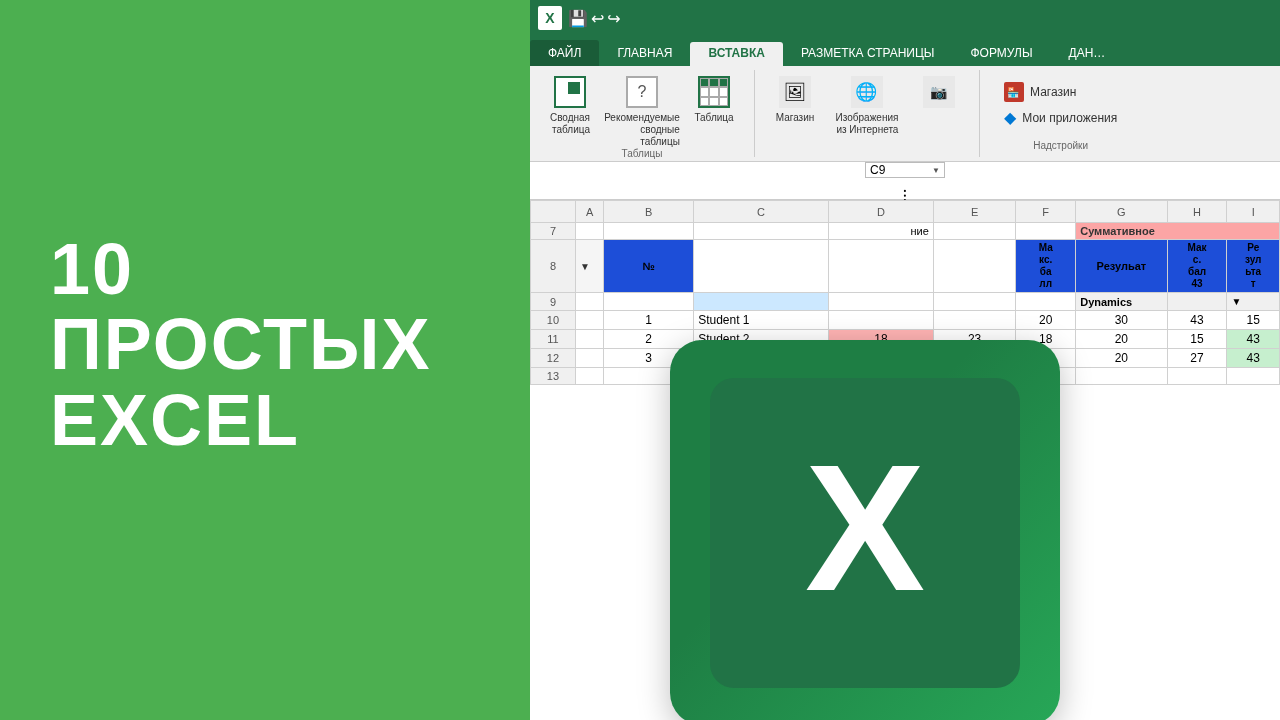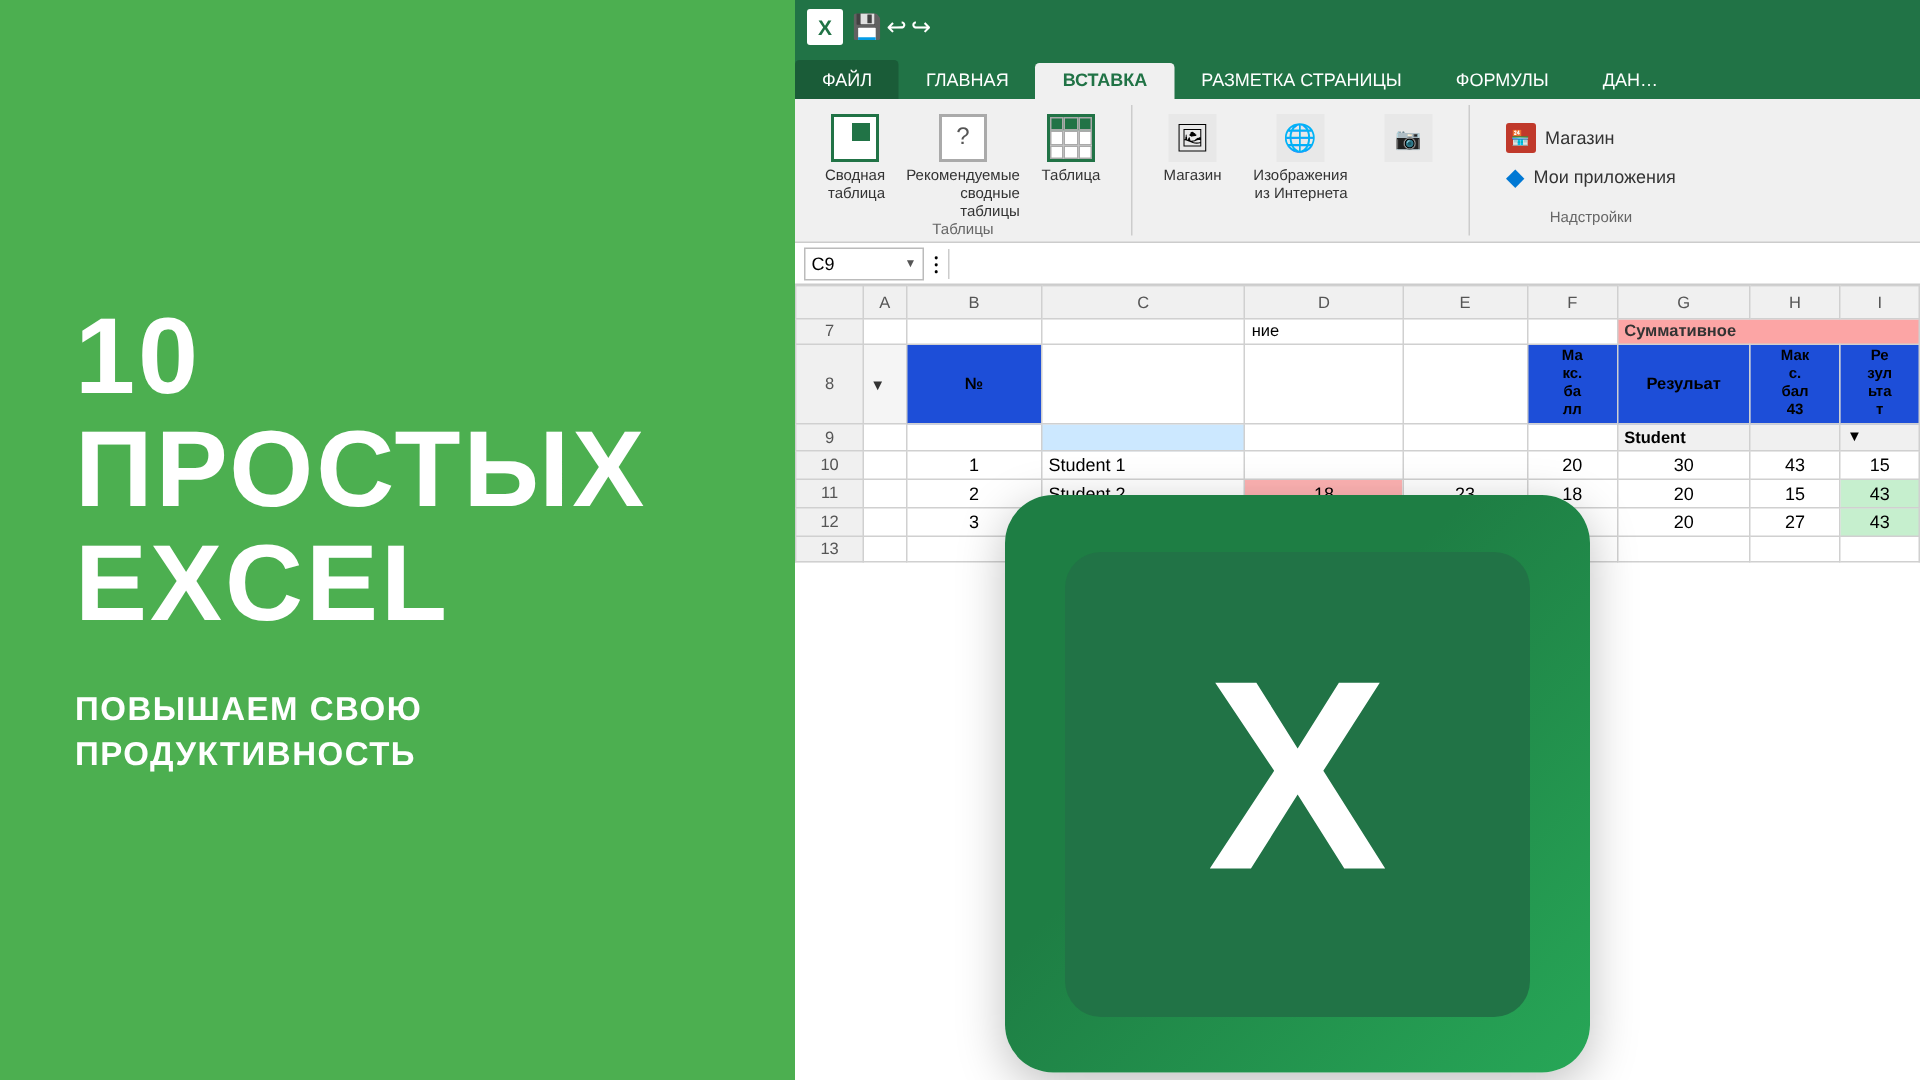--- a/index.html
+++ b/index.html
@@ -182,26 +182,27 @@
       width: 20px; height: 20px;
       background: #c0392b;
       display: flex; align-items: center; justify-content: center;
       font-size: 10px; color: white; border-radius: 2px;
     }
     .addins-item { display: flex; align-items: center; gap: 6px; font-size: 12px; color: #333; cursor: pointer; }
 
     
     .formula-bar {
       background: white;
-      height: 28px;
+      height: 38px;
       border-bottom: 1px solid #ccc;
       display: flex;
       align-items: center;
       padding: 0 6px;
       gap: 6px;
+      flex-direction: column;
     }
     .name-box {
       width: 80px;
       border: 1px solid #bbb;
       height: 22px;
       display: flex; align-items: center;
       padding: 0 4px;
       font-size: 12px;
       justify-content: space-between;
     }
@@ -303,24 +304,20 @@
     .dropdown-arrow { font-size: 8px; color: #555; }
   </style>
 </head>
 <body>
 
 <div class="left-panel">
   <div class="main-title">
     <div>10</div>
     <div>ПРОСТЫХ</div>
     <div>EXCEL</div>
-  </div>
-  <div class="subtitle">
-    <div>ПОВЫШАЕМ СВОЮ</div>
-    <div>ПРОДУКТИВНОСТЬ</div>
   </div>
 </div>
 
 <div class="right-panel">
 
   <div class="title-bar">
     <div class="title-bar-icon">
       <span>X</span>
     </div>
     <div class="undo-redo">
@@ -452,21 +449,21 @@
           <th class="col-header">I</th>
         </tr>
       </thead>
       <tbody>
 
         <tr>
           <td class="row-header">7</td>
           <td></td>
           <td></td>
           <td></td>
-          <td style="font-size:11px;text-align:left;">ние</td>
+          <td style="font-size:11px;text-align:right;">ние</td>
           <td></td>
           <td></td>
           <td colspan="3" class="merged-header">Суммативное</td>
         </tr>
 
         <tr style="height:50px;">
           <td class="row-header">8</td>
           <td style="background:#f5f5f5;">
             <span style="font-size:10px;color:#333;">▼</span>
           </td>
@@ -481,21 +478,21 @@
         </tr>
 
         <tr style="height:18px;">
           <td class="row-header">9</td>
           <td></td>
           <td></td>
           <td style="background:#cce8ff;"></td>
           <td></td>
           <td></td>
           <td></td>
-          <td style="font-size:11px;font-weight:bold;background:#f0f0f0;">Student</td>
+          <td style="font-size:11px;font-weight:bold;background:#f0f0f0;">Dynamics</td>
           <td style="background:#f0f0f0;"></td>
           <td style="background:#f0f0f0;font-size:10px;">▼</td>
         </tr>
 
         <tr>
           <td class="row-header">10</td>
           <td></td>
           <td style="text-align:center;">1</td>
           <td>Student 1</td>
           <td></td>

